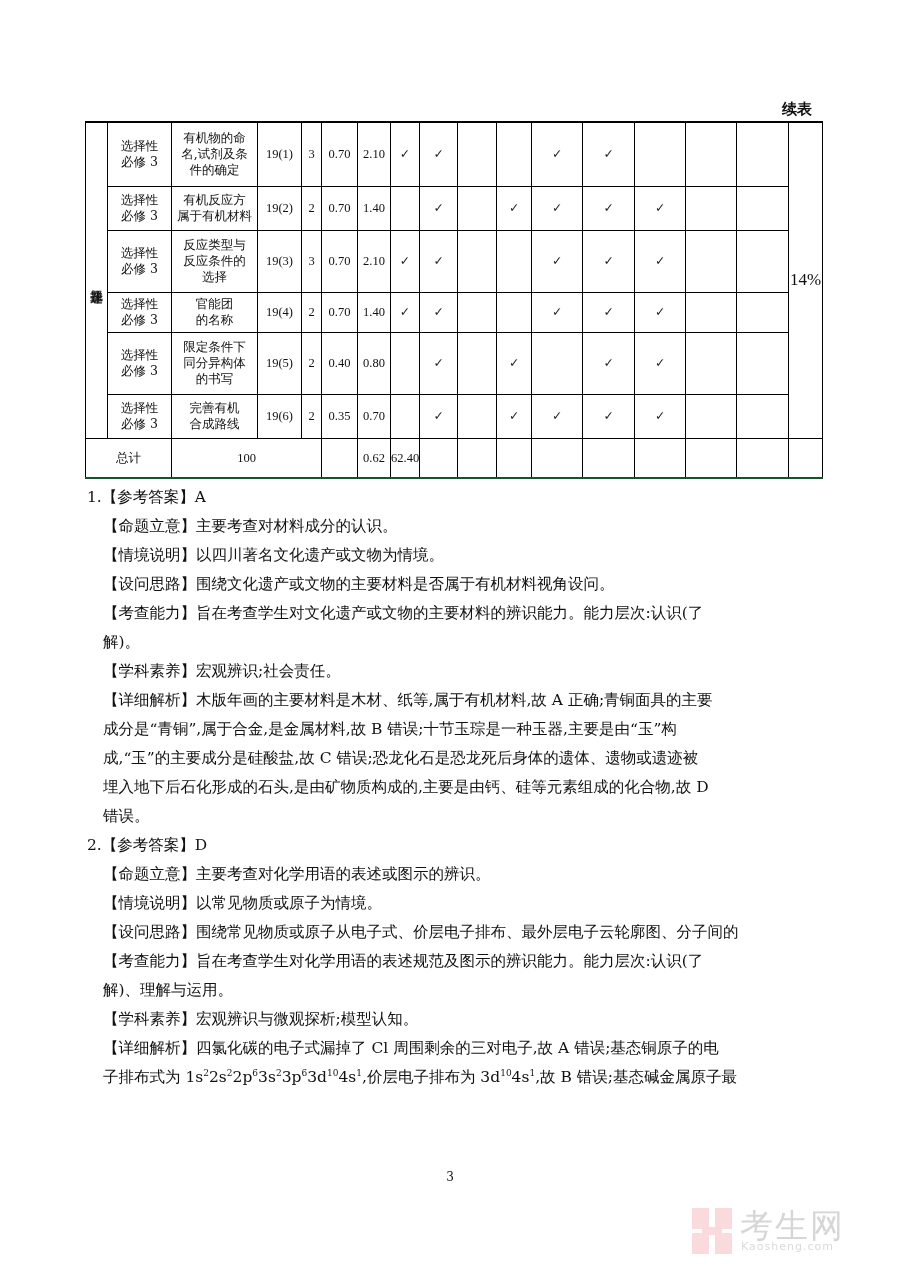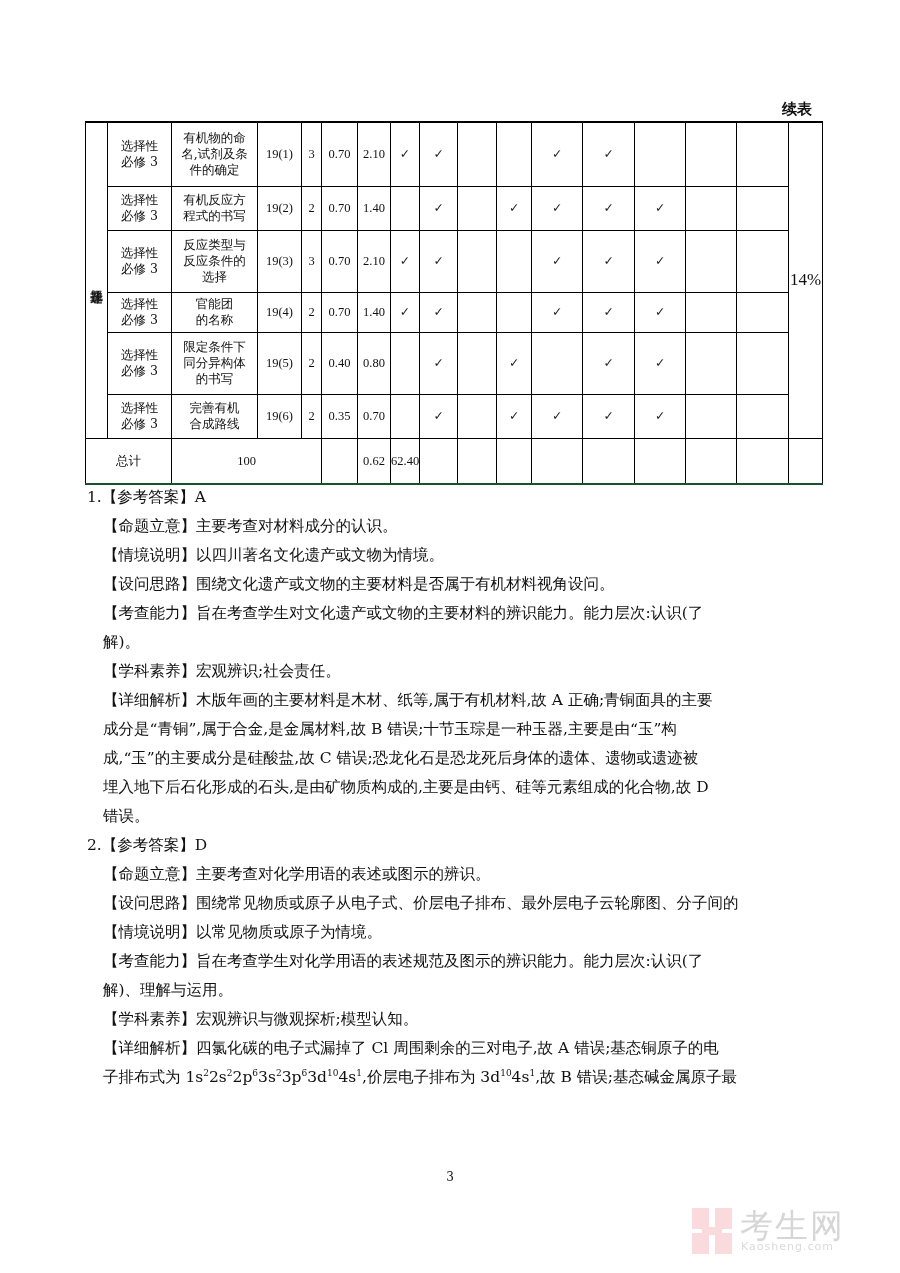--- a/index.html
+++ b/index.html
@@ -82,21 +82,21 @@
         <td class="tick"></td>
         <td rowspan="6" class="num" style="font-size: 17px;">14%</td>
       </tr>
       <tr style="height: 44px;">
         <td>
           <div>选择性</div>
           <div>必修 3</div>
         </td>
         <td class="topic">
           <div>有机反应方</div>
-          <div>程式的书写</div>
+          <div>属于有机材料</div>
         </td>
         <td class="num">19(2)</td>
         <td class="num">2</td>
         <td class="num">0.70</td>
         <td class="num">1.40</td>
         <td class="tick"></td>
         <td class="tick"><span>✓</span></td>
         <td class="tick"></td>
         <td class="tick"><span>✓</span></td>
         <td class="tick"><span>✓</span></td>
@@ -192,21 +192,21 @@
         <td class="tick"></td>
         <td class="tick"><span>✓</span></td>
         <td class="tick"></td>
         <td class="tick"><span>✓</span></td>
         <td class="tick"><span>✓</span></td>
         <td class="tick"><span>✓</span></td>
         <td class="tick"><span>✓</span></td>
         <td class="tick"></td>
         <td class="tick"></td>
       </tr>
-      <tr style="height: 46px;">
+      <tr style="height: 40px;">
         <td colspan="2">总计</td>
         <td colspan="3" class="num">100</td>
         <td colspan="1"></td>
         <td colspan="1" class="num">0.62</td>
         <td colspan="1" class="num">62.40</td>
         <td colspan="1"></td>
         <td colspan="1"></td>
         <td colspan="1"></td>
         <td colspan="1"></td>
         <td colspan="1"></td>
@@ -227,22 +227,22 @@
   <div class="line indent">解)。</div>
   <div class="line indent">【学科素养】宏观辨识;社会责任。</div>
   <div class="line indent">【详细解析】木版年画的主要材料是木材、纸等,属于有机材料,故 A 正确;青铜面具的主要</div>
   <div class="line indent">成分是“青铜”,属于合金,是金属材料,故 B 错误;十节玉琮是一种玉器,主要是由“玉”构</div>
   <div class="line indent">成,“玉”的主要成分是硅酸盐,故 C 错误;恐龙化石是恐龙死后身体的遗体、遗物或遗迹被</div>
   <div class="line indent">埋入地下后石化形成的石头,是由矿物质构成的,主要是由钙、硅等元素组成的化合物,故 D</div>
   <div class="line indent">错误。</div>
 
   <div class="line">2.【参考答案】D</div>
   <div class="line indent">【命题立意】主要考查对化学用语的表述或图示的辨识。</div>
+  <div class="line indent">【情境说明】以常见物质或原子为情境。</div>
   <div class="line indent">【设问思路】围绕常见物质或原子从电子式、价层电子排布、最外层电子云轮廓图、分子间的</div>
-  <div class="line indent">【情境说明】以常见物质或原子为情境。</div>
   <div class="line indent">【考查能力】旨在考查学生对化学用语的表述规范及图示的辨识能力。能力层次:认识(了</div>
   <div class="line indent">解)、理解与运用。</div>
   <div class="line indent">【学科素养】宏观辨识与微观探析;模型认知。</div>
   <div class="line indent">【详细解析】四氯化碳的电子式漏掉了 Cl 周围剩余的三对电子,故 A 错误;基态铜原子的电</div>
   <div class="line indent"><span>子排布式为 </span><span>1s<sup>2</sup>2s<sup>2</sup>2p<sup>6</sup>3s<sup>2</sup>3p<sup>6</sup>3d<sup>10</sup>4s<sup>1</sup></span><span>,价层电子排布为 </span><span>3d<sup>10</sup>4s<sup>1</sup></span><span>,故 B 错误;基态碱金属原子最</span></div>
 </div>
 
 <div class="page-num">3</div>
 
 <div class="watermark">

